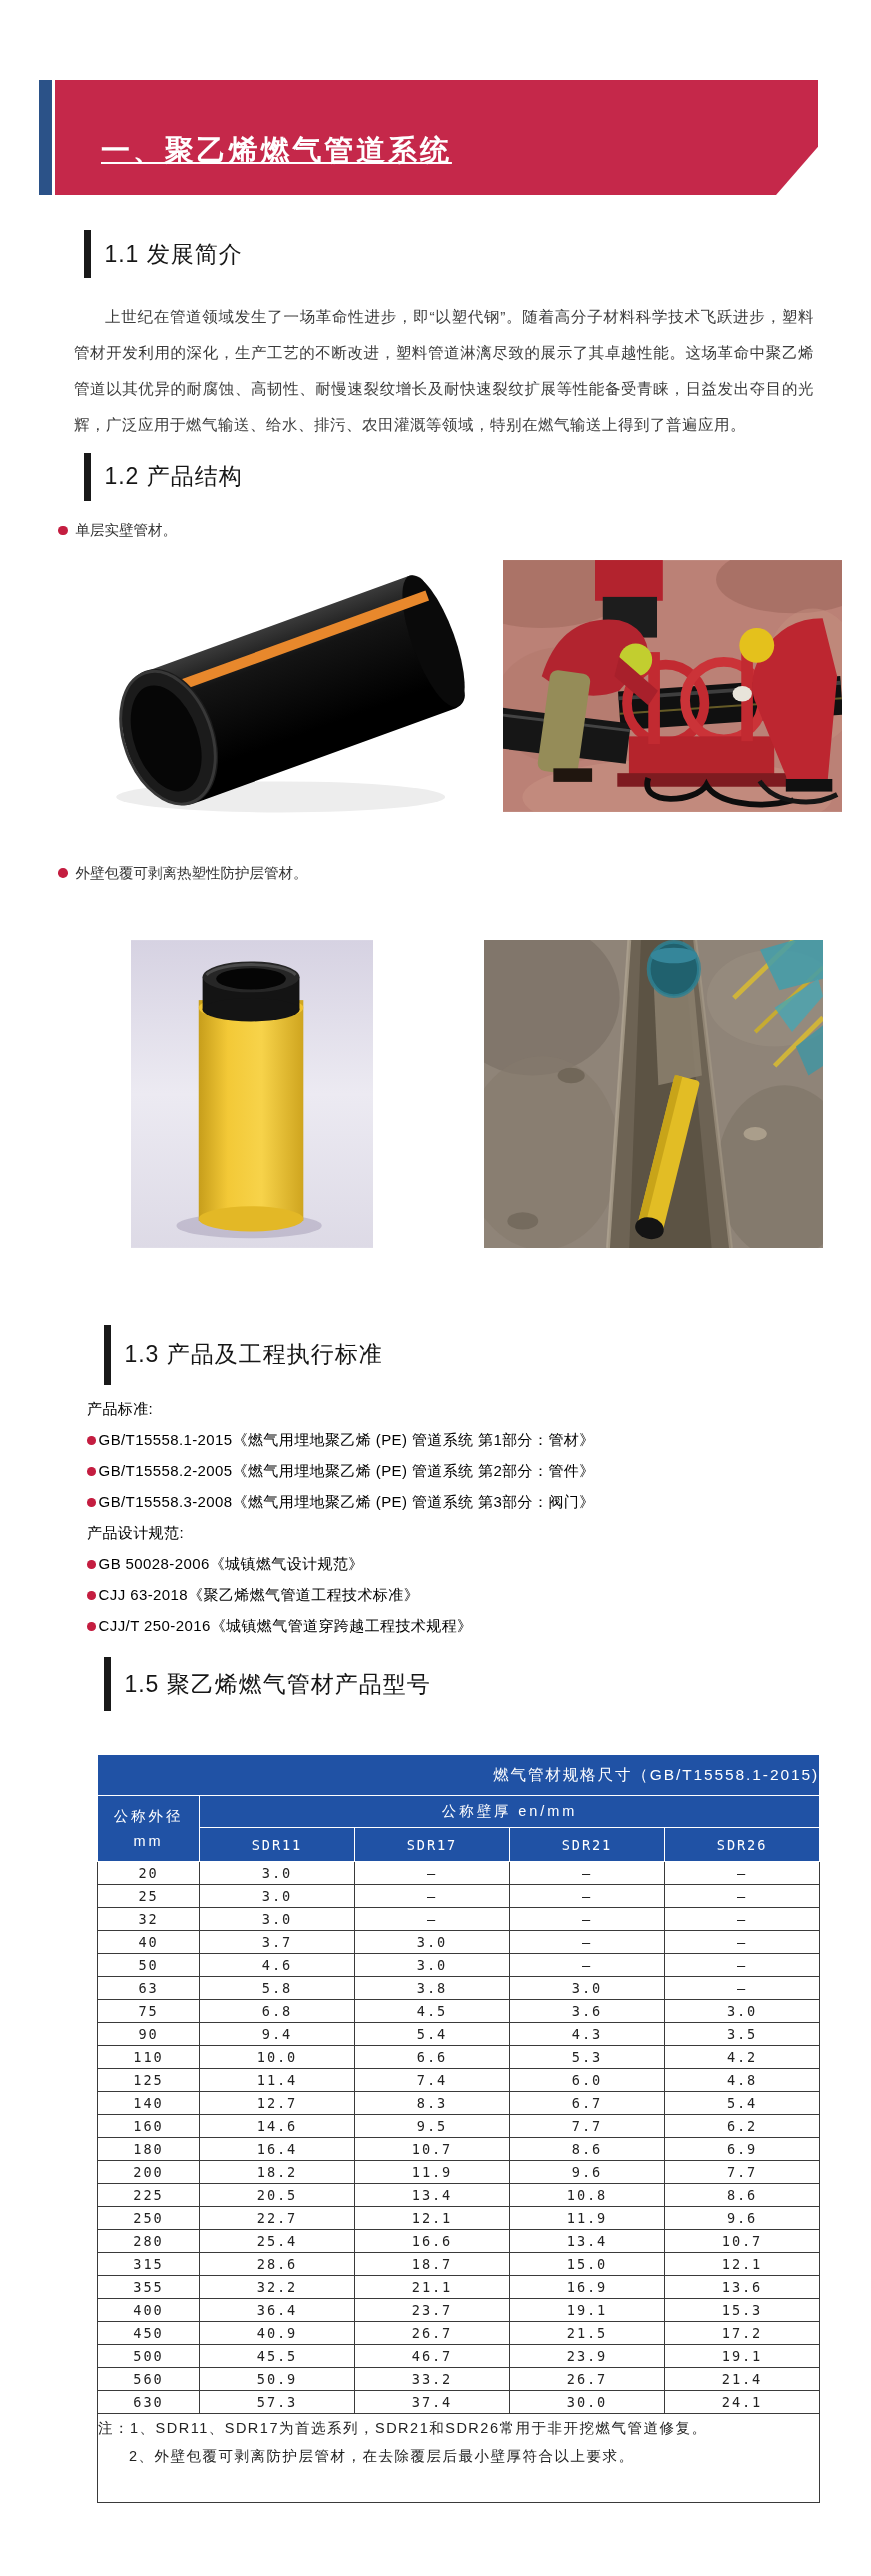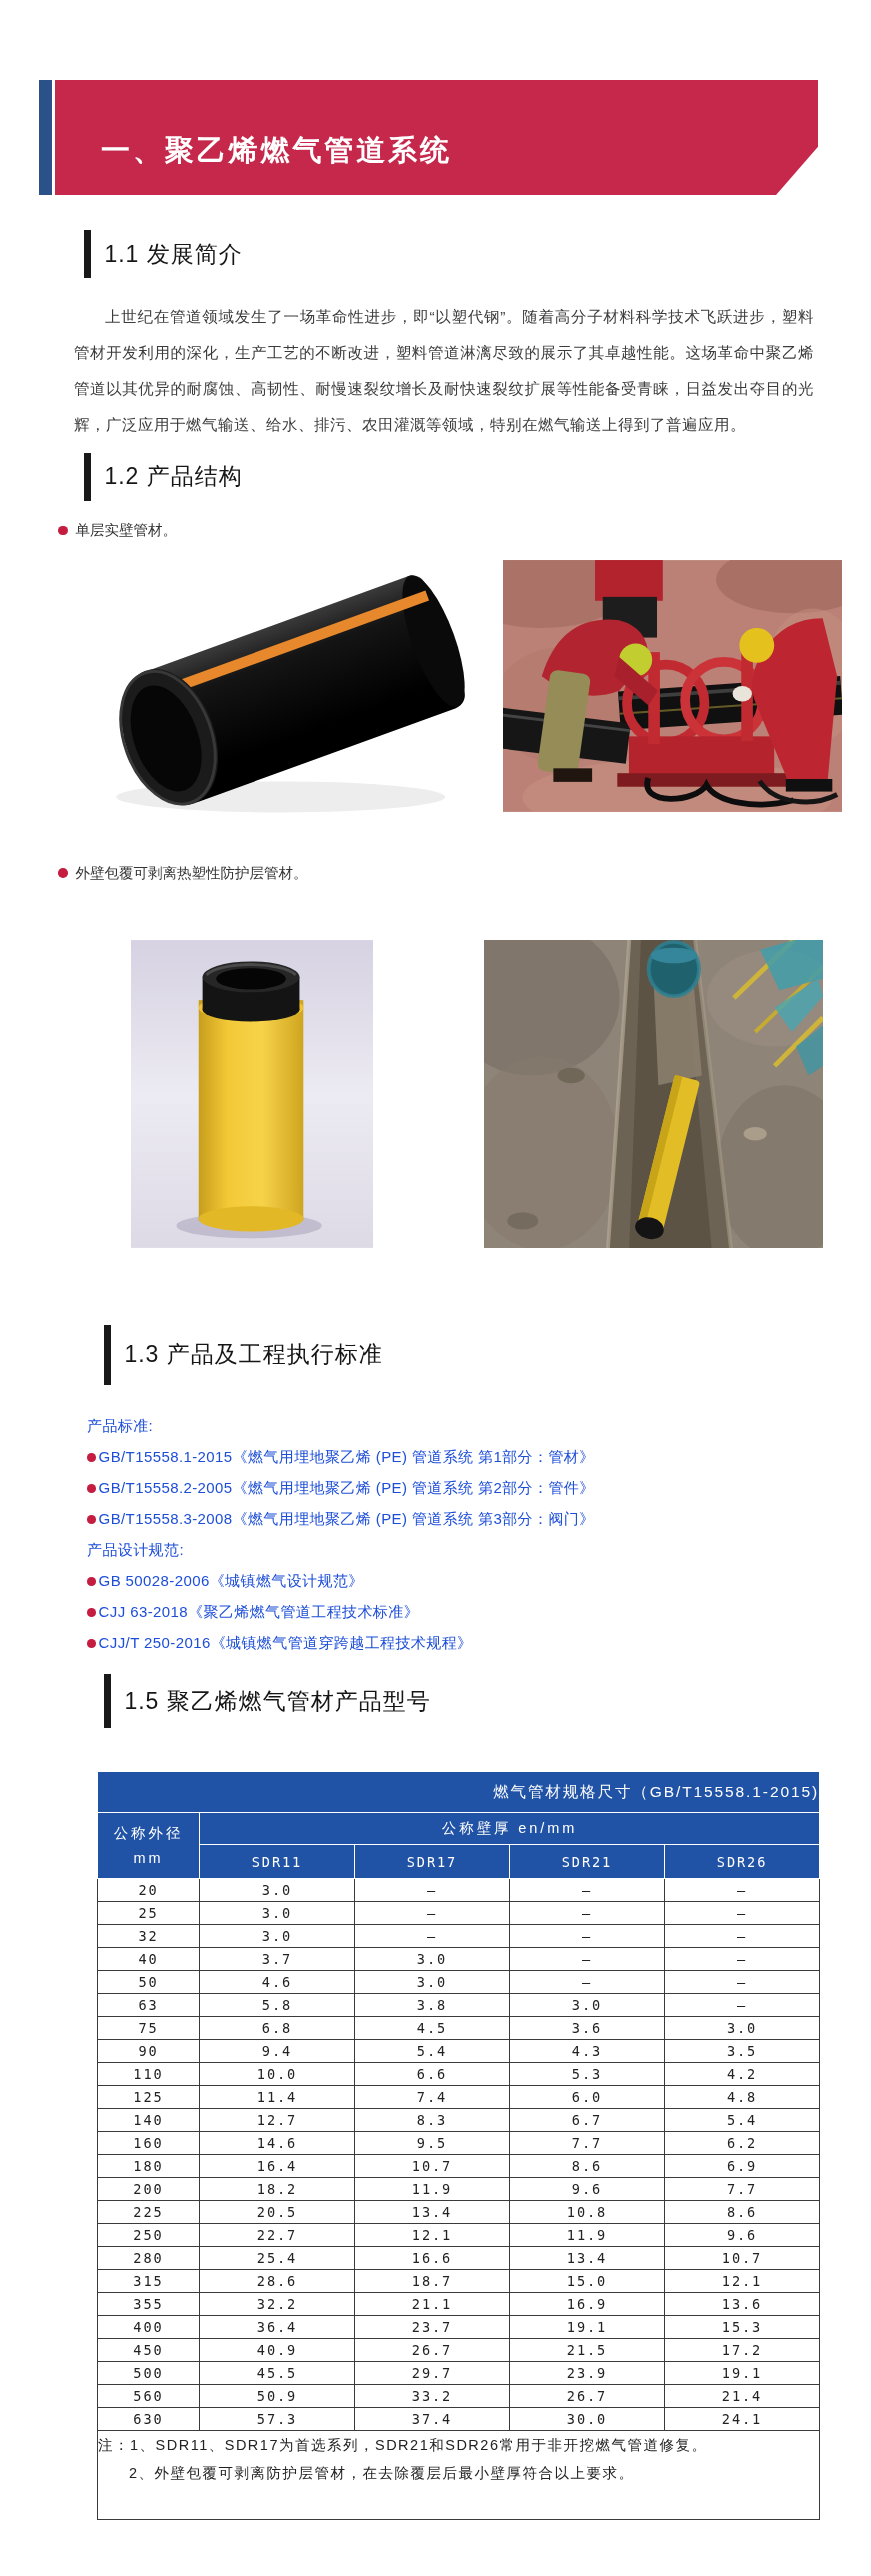--- a/index.html
+++ b/index.html
@@ -11,21 +11,21 @@
   
   .banner-wrap { position: relative; margin-top: 80px; height: 115px; }
   .banner-blue { position: absolute; left: 39px; top: 0; width: 12.6px; height: 115px; background: #2b5288; }
   .banner-red {
     position: absolute; left: 55px; top: 0; width: 763px; height: 115px;
     background: #c5284a; display: flex; align-items: center;
     clip-path: polygon(0 0, 100% 0, 100% 58%, 94.5% 100%, 0 100%);
   }
   .banner-title {
     color: #fff; font-size: 29px; font-weight: bold; letter-spacing: 2.9px;
-    padding-left: 46px; padding-top: 27px;
+    padding-left: 46px; padding-top: 27px; text-decoration: underline;
   }
   
   .sec { display: flex; align-items: stretch; height: 48px; padding-left: 36px; }
   .sec .bar { width: 6.8px; background: #191919; margin-right: 13.6px; flex: none; }
   .sec .txt { font-size: 23px; color: #161616; letter-spacing: 1px; display: flex; align-items: center; }
   .h11 { margin: 35px 0 0 48px; }
   .h12 { margin: 9.7px 0 0 48px; }
   .h13 { margin: 77px 0 0 68px; height: 60px; }
   .h15 { margin: 15.5px 0 0 68px; height: 54px; }
   
@@ -39,21 +39,21 @@
   .b2 { margin: 39px 0 0 58px; }
   .dot { width: 9.7px; height: 9.7px; border-radius: 50%; background: #c41d40; margin-right: 7.7px; flex: none; }
   
   .imgrow1 { margin: 11.6px 0 0 58px; display: flex; height: 271px; }
   .imgrow2 { margin: 56px 0 0 131px; display: flex; height: 308px; }
   .img1 { width: 426px; height: 271px; }
   .img2 { width: 339px; height: 252px; margin-left: 19.4px; margin-top: 7.7px; }
   .img3 { width: 242px; height: 308px; }
   .img4 { width: 339px; height: 308px; margin-left: 111px; }
   
-  .standards { margin: 26px 0 0 87px; font-size: 15px; color: #1d4ed8; }
+  .standards { margin: 9px 0 0 87px; font-size: 15px; color: #000000; }
   .std-line { height: 31px; display: flex; align-items: center; letter-spacing: 0.4px; }
   .sdot { width: 8.7px; height: 8.7px; border-radius: 50%; background: #c41d40; margin-right: 2.9px; flex: none; }
   
   table.spec {
     margin: 43px 0 0 97px; width: 721px; border-collapse: collapse;
     table-layout: fixed; border: 1.9px solid #2f2f2f;
   }
   table.spec th, table.spec td { padding: 0; }
   .t-title {
     background: #2052a5; color: #fff; height: 41px; font-size: 15.5px;
@@ -441,21 +441,21 @@
       <tr>
         <td>450</td>
         <td>40.9</td>
         <td>26.7</td>
         <td>21.5</td>
         <td>17.2</td>
       </tr>
       <tr>
         <td>500</td>
         <td>45.5</td>
-        <td>29.7</td>
+        <td>46.7</td>
         <td>23.9</td>
         <td>19.1</td>
       </tr>
       <tr>
         <td>560</td>
         <td>50.9</td>
         <td>33.2</td>
         <td>26.7</td>
         <td>21.4</td>
       </tr>

